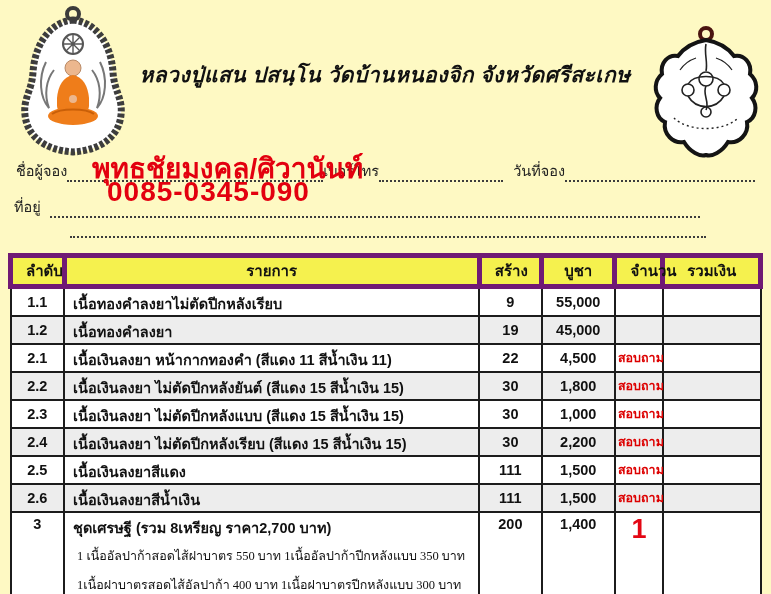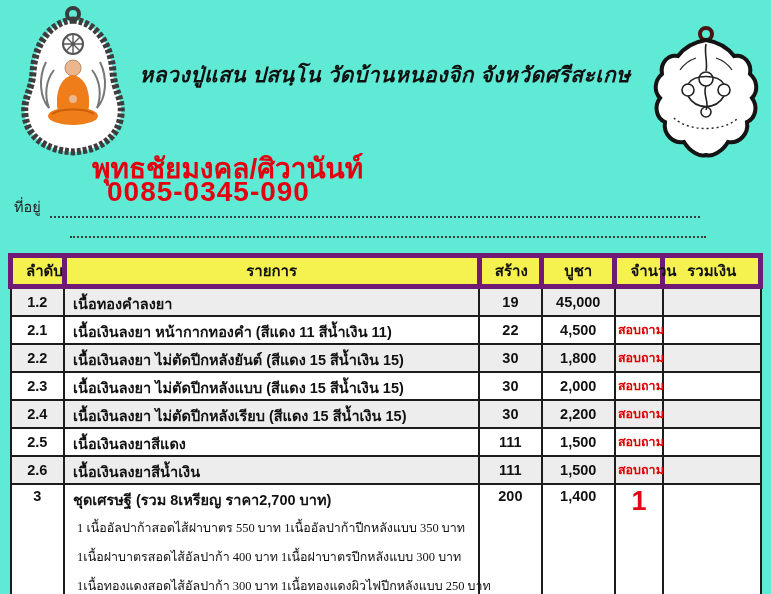--- a/index.html
+++ b/index.html
@@ -1,18 +1,18 @@
 <!DOCTYPE html>
 <html><head>
 <meta charset="utf-8">
 <style>
   * { margin:0; padding:0; box-sizing:border-box; }
   html,body { width:771px; height:594px; overflow:hidden; background:#fff;
               font-family:"Liberation Sans", sans-serif; }
-  #page { position:relative; width:771px; height:594px; background:#5eead4; }
+  #page { position:relative; width:771px; height:594px; background:#fef9c3; }
 
   
   .doc-title { position:absolute; left:135px; top:58px; width:500px; text-align:center;
                font-size:21px; font-weight:700; font-style:italic; color:#111; letter-spacing:0.5px; }
   .doc-subtitle { position:absolute; left:135px; top:99px; width:500px; text-align:center;
                   font-size:19px; font-weight:700; font-style:italic; color:#e30613; }
 
   .emblem-left  { position:absolute; left:16px;  top:4px;  width:114px; height:152px; }
   .emblem-right { position:absolute; left:650px; top:26px; width:112px; height:140px; }
 
@@ -91,20 +91,29 @@
       <path d="M38,70 C46,84 66,84 74,70" fill="none" stroke="#222" stroke-width="1.6"></path>
       <path d="M38,58 C44,48 68,48 74,58" fill="none" stroke="#222" stroke-width="1.4"></path>
       <circle cx="56" cy="86" r="5" fill="none" stroke="#222" stroke-width="1.6"></circle>
       <path d="M24,92 C38,106 74,106 88,92" fill="none" stroke="#222" stroke-width="1.4" stroke-dasharray="2 3"></path>
       <path d="M30,44 C34,38 40,34 46,32 M82,44 C78,38 72,34 66,32" fill="none" stroke="#222" stroke-width="1.2"></path>
     </svg>
   </div>
 
   <div class="doc-title">หลวงปู่แสน ปสนฺโน วัดบ้านหนองจิก จังหวัดศรีสะเกษ</div>
 
+  <div class="form-line fl-1">
+    <span class="lbl">ชื่อผู้จอง</span>
+    <span class="dots d-name"></span>
+    <span class="lbl">เบอร์โทร</span>
+    <span class="dots d-phone"></span>
+    <span class="gap8"></span>
+    <span class="lbl">วันที่จอง</span>
+    <span class="dots d-date"></span>
+  </div>
   <div class="form-line fl-2">
     <span class="lbl">ที่อยู่</span>
     <span class="dots d-addr"></span>
   </div>
   <div class="line3"></div>
 
   <div class="hand-name">พุทธชัยมงคล/ศิวานันท์</div>
   <div class="hand-phone">0085-0345-090</div>
 
   <table class="order">
@@ -120,20 +129,30 @@
         <tr>
           <th>ลำดับ</th>
           <th>รายการ</th>
           <th>สร้าง</th>
           <th>บูชา</th>
           <th>จำนวน</th>
           <th>รวมเงิน</th>
         </tr>
       </thead>
     <tbody>
+        <tr>
+          <td class="c-no">1.1</td>
+          <td class="c-item">
+            <div class="main-item">เนื้อทองคำลงยาไม่ตัดปีกหลังเรียบ</div>
+          </td>
+          <td class="c-made">9</td>
+          <td class="c-price">55,000</td>
+          <td class="c-qty"></td>
+          <td class="c-total"></td>
+        </tr>
         <tr class="shade">
           <td class="c-no">1.2</td>
           <td class="c-item">
             <div class="main-item">เนื้อทองคำลงยา</div>
           </td>
           <td class="c-made">19</td>
           <td class="c-price">45,000</td>
           <td class="c-qty"></td>
           <td class="c-total"></td>
         </tr>
@@ -156,21 +175,21 @@
           <td class="c-price">1,800</td>
           <td class="c-qty ask">สอบถาม</td>
           <td class="c-total"></td>
         </tr>
         <tr>
           <td class="c-no">2.3</td>
           <td class="c-item">
             <div class="main-item">เนื้อเงินลงยา ไม่ตัดปีกหลังแบบ (สีแดง 15 สีน้ำเงิน 15)</div>
           </td>
           <td class="c-made">30</td>
-          <td class="c-price">2,000</td>
+          <td class="c-price">1,000</td>
           <td class="c-qty ask">สอบถาม</td>
           <td class="c-total"></td>
         </tr>
         <tr class="shade">
           <td class="c-no">2.4</td>
           <td class="c-item">
             <div class="main-item">เนื้อเงินลงยา ไม่ตัดปีกหลังเรียบ (สีแดง 15 สีน้ำเงิน 15)</div>
           </td>
           <td class="c-made">30</td>
           <td class="c-price">2,200</td>

